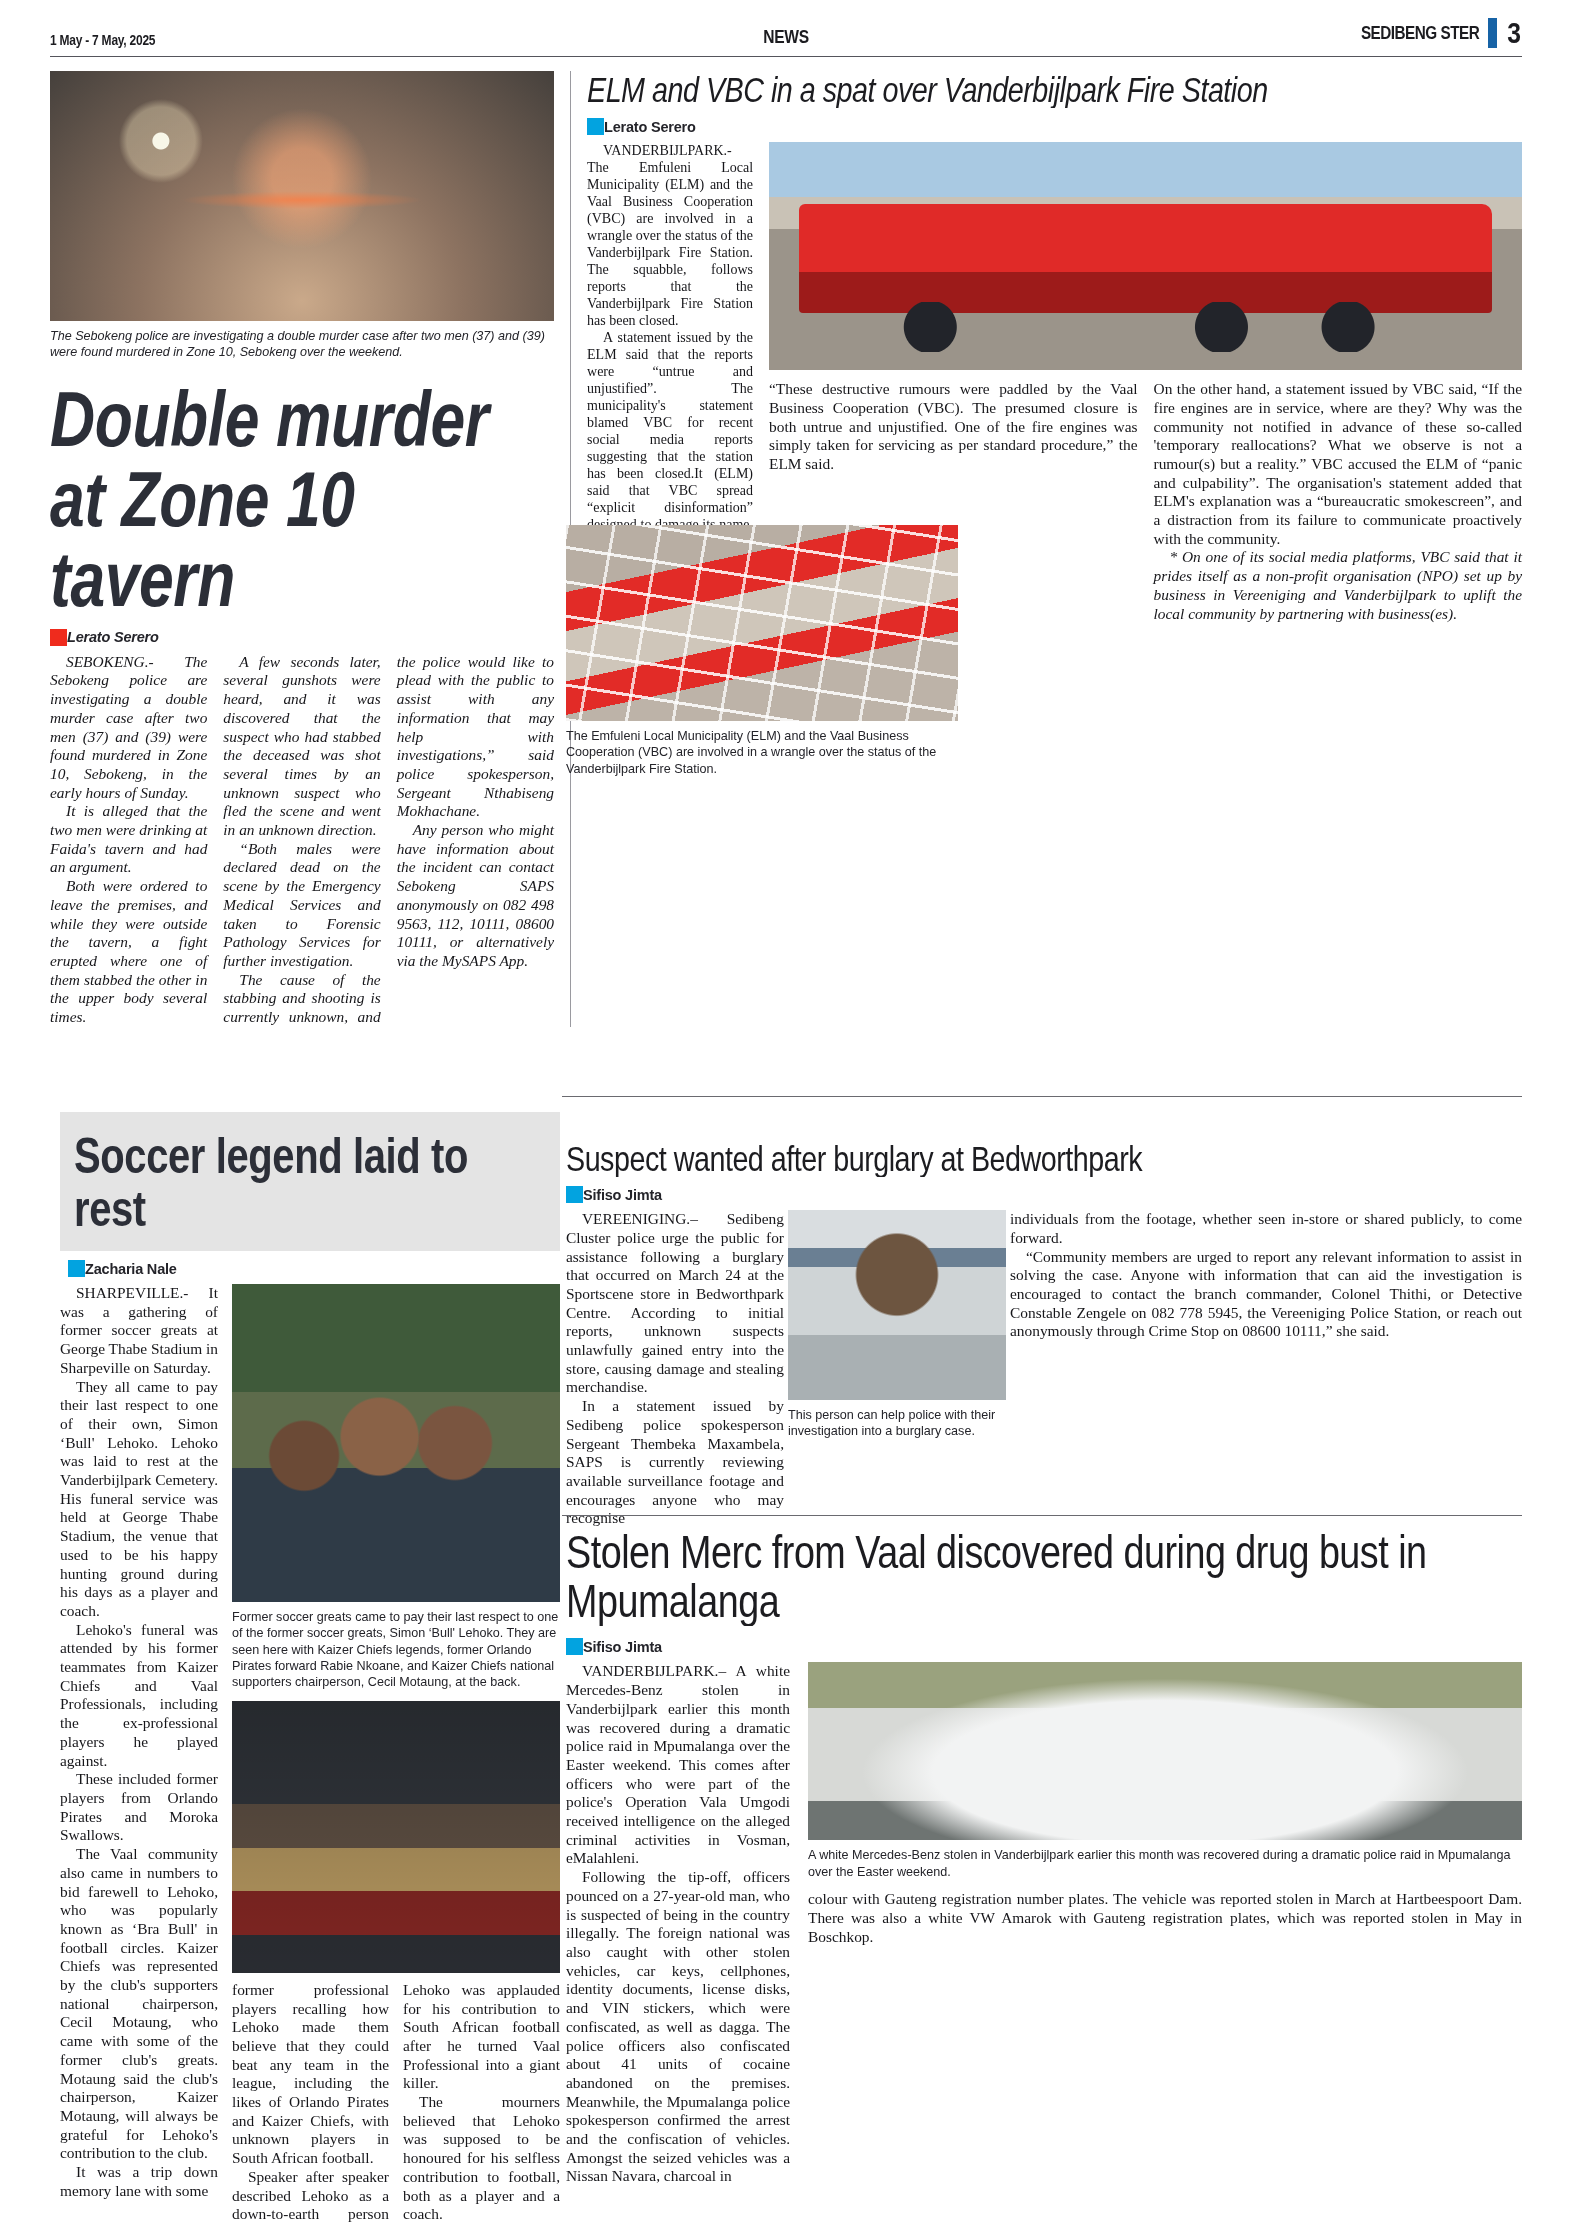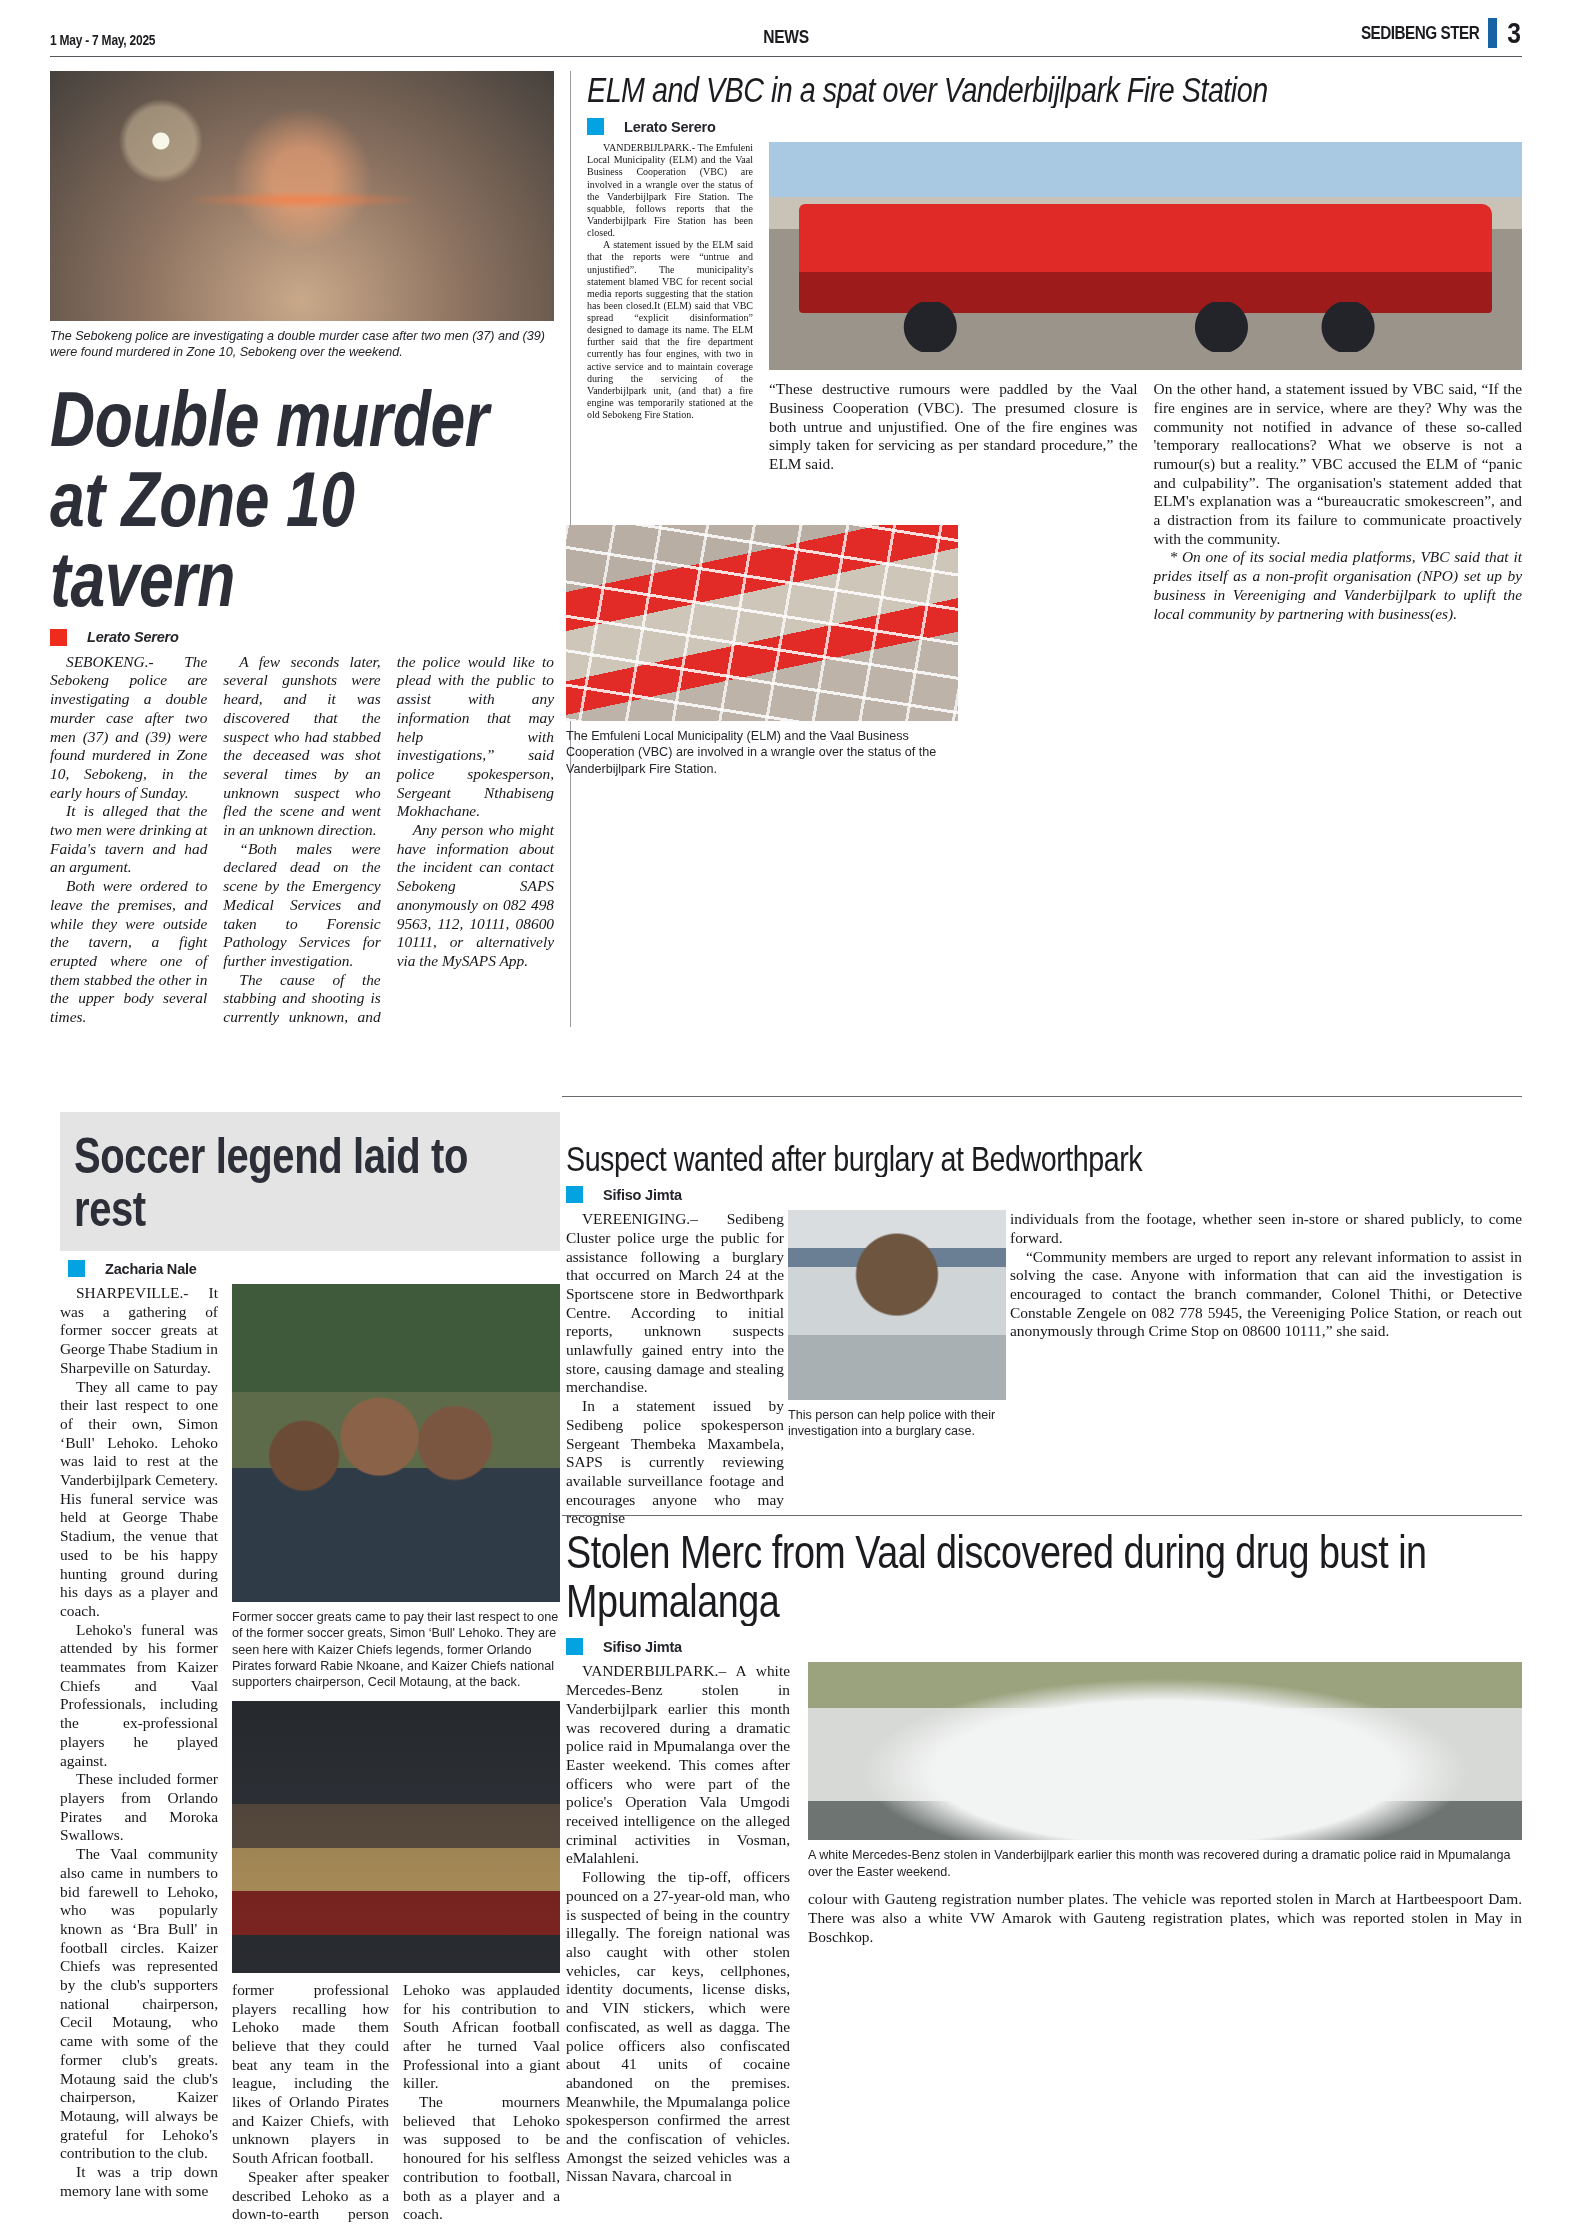--- a/index.html
+++ b/index.html
@@ -51,21 +51,21 @@
   .vdiv { width: 1px; background: #9a9aa0; margin: 0 16px; align-self: stretch; }
   .col-right { width: 946px; }
 
   
   .photo { background: #2d3a46; width: 100%; display: block; position: relative; overflow: hidden; }
   .caption {
     font-family: "Liberation Sans", sans-serif;
     font-size: 12.6px; line-height: 1.30; color: #24242a;
     margin-top: 7px;
   }
-  .byline { display: flex; align-items: center; gap: 20px; margin: 9px 0 7px; }
+  .byline { display: flex; align-items: center; gap: 0; margin: 9px 0 7px; }
   .byline-sq { width: 17px; height: 17px; display: block; }
   .byline-sq.red  { background: #ef2b1d; }
   .byline-sq.cyan { background: #02a3e0; }
   .byline-name {
     font-family: "Liberation Sans", sans-serif;
     font-size: 14.5px; font-weight: 700; letter-spacing: -0.2px;
     color: #24242a;
   }
   .art { font-size: 15.4px; line-height: 1.215; text-align: justify; color: #16161a; }
   .art p { text-indent: 16px; }
@@ -214,21 +214,21 @@
       </div>
 
       <div class="byline" style="margin-top:4px;">
         <span class="byline-sq cyan"></span>
         <span class="byline-name">Lerato Serero</span>
       </div>
 
       <div style="display:flex; gap:16px; align-items:flex-start;">
 
         <div style="width:166px;">
-          <div class="art" style="font-size:10px;">
+          <div class="art" style="font-size:14px;">
             <p>VANDERBIJLPARK.- The Emfuleni Local Municipality (ELM) and the Vaal Business Cooperation (VBC) are involved in a wrangle over the status of the Vanderbijlpark Fire Station. The squabble, follows reports that the Vanderbijlpark Fire Station has been closed.</p>
             <p>A statement issued by the ELM said that the reports were “untrue and unjustified”.  The municipality's statement blamed VBC for recent social media reports suggesting that the station has been closed.It (ELM) said that VBC spread “explicit disinformation” designed to damage its name. The ELM further said that the fire department currently has four engines, with two in active service and to maintain coverage during the servicing of the Vanderbijlpark unit, (and that) a fire engine was temporarily stationed at the old Sebokeng Fire Station.</p>
           </div>
         </div>
 
         <div style="flex:1;">
           <div class="photo ph-truck" style="width:100%;"></div>
           <div style="display:flex; gap:16px; margin-top:10px;">
             <div style="flex:1;" class="art">
               <p class="noindent">“These destructive rumours were paddled by the Vaal Business Cooperation (VBC). The presumed closure is both untrue and unjustified. One of the fire engines was simply taken for servicing as per standard procedure,” the ELM said.</p>

